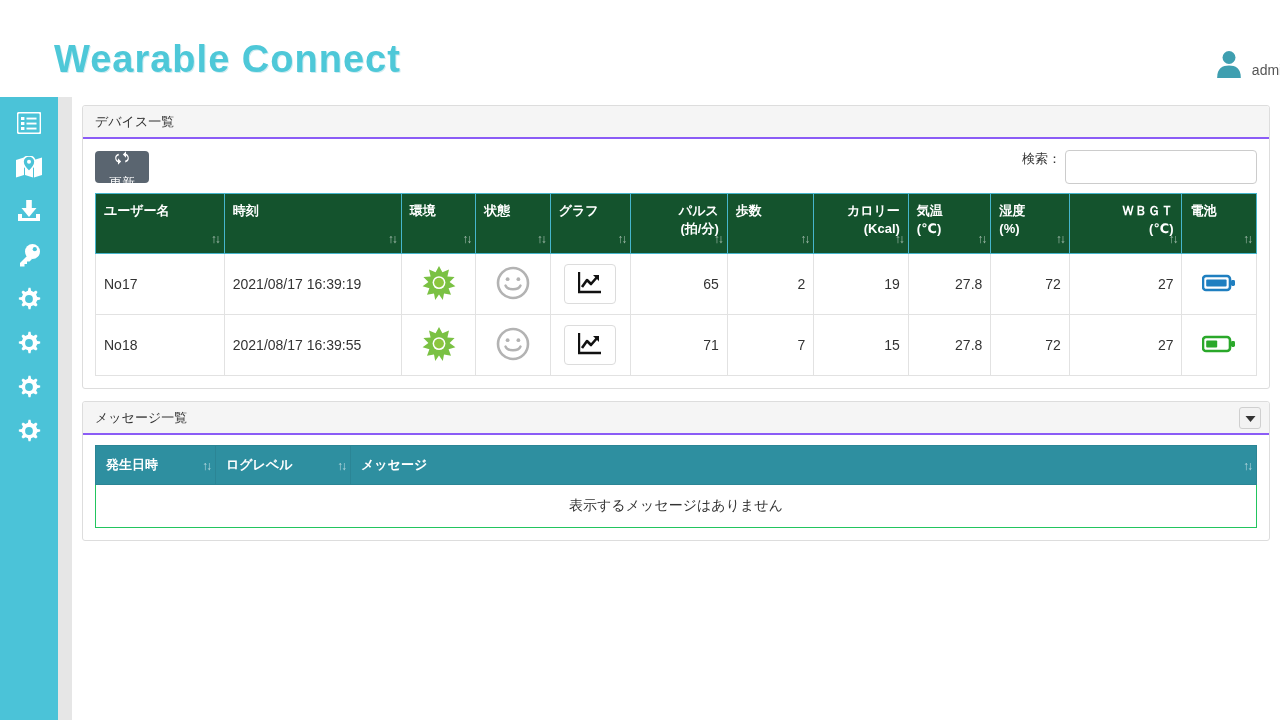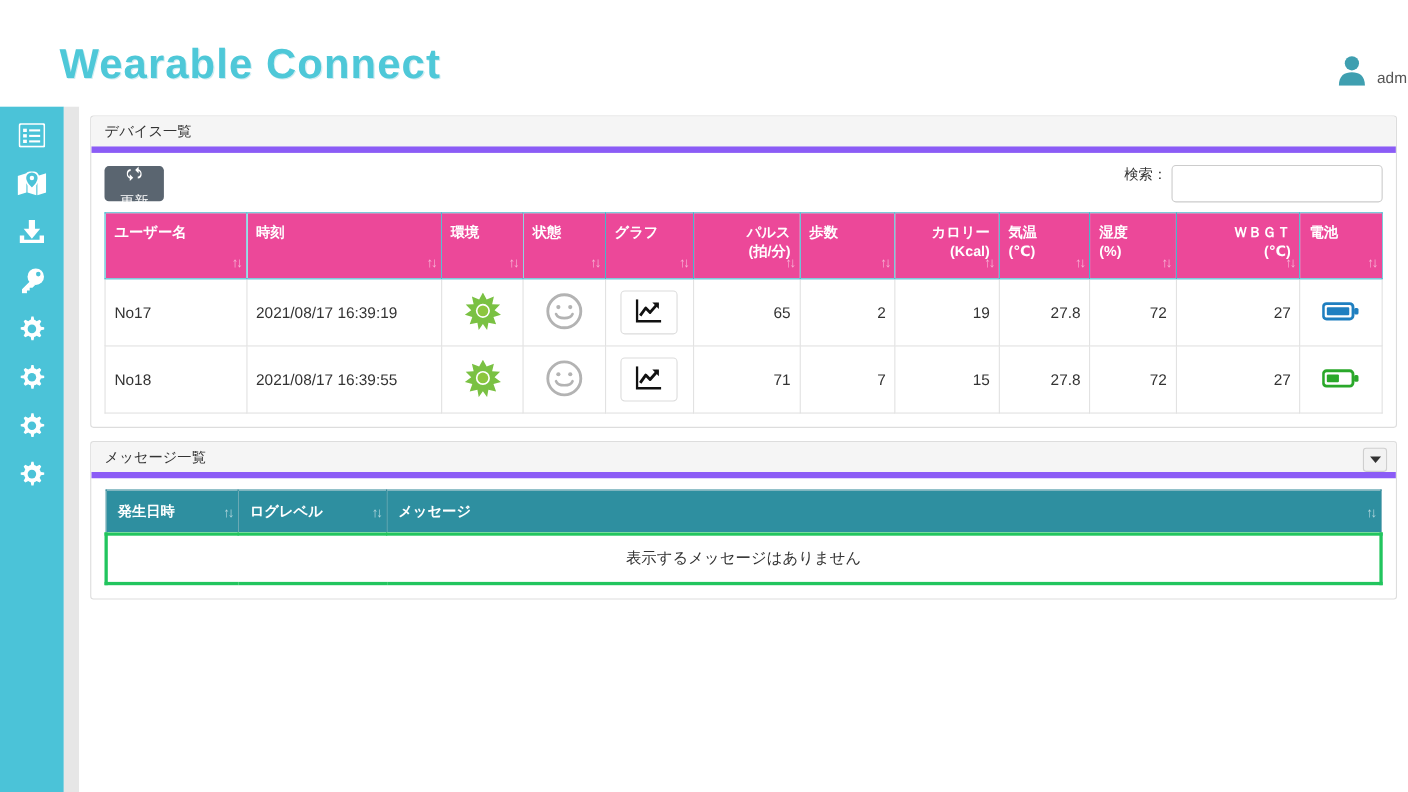--- a/index.html
+++ b/index.html
@@ -60,21 +60,21 @@
   }
 
   
   .panel {
     border: 1px solid #dddddd;
     background: #ffffff;
     border-radius: 3px;
   }
   .panel-heading {
     background: #f5f5f5;
-    border-bottom: 6px solid #8b5cf6;
+    border-bottom: 2px solid #8b5cf6;
     height: 33px;
     display: flex; align-items: center;
     padding: 0 12px;
     position: relative;
     border-radius: 3px 3px 0 0;
   }
   .panel-title { font-size: 13px; color: #333; font-weight: normal; }
   .collapse-btn {
     position: absolute; right: 8px; top: 5px;
     width: 22px; height: 22px;
@@ -107,21 +107,21 @@
     width: 192px; height: 34px;
     border: 1px solid #cccccc; border-radius: 4px;
     padding: 0 8px; font-size: 13px;
     outline: none; background: #fff;
     font-family: "Liberation Sans", sans-serif;
   }
 
   
   table { border-collapse: collapse; width: 100%; table-layout: fixed; }
   .dev-table th {
-    background: #ec4899;
+    background: #14532d;
     color: #ffffff;
     font-size: 13px;
     font-weight: bold;
     text-align: left;
     vertical-align: top;
     padding: 8px 8px 6px 8px;
     height: 60px;
     border: 1px solid #46b6cc;
     position: relative;
     line-height: 1.35;
@@ -155,21 +155,21 @@
     color: #ffffff;
     font-size: 13px; font-weight: bold;
     text-align: left;
     padding: 10px 10px;
     border: 1px solid #2b8595;
     position: relative;
     height: 38px;
   }
   .msg-table th .th-sort { bottom: 11px; color: rgba(255,255,255,.65); }
   .msg-table td {
-    border: 3px solid #22c55e;
+    border: 1px solid #22c55e;
     font-size: 14px; color: #333;
     padding: 12px 10px;
     text-align: center;
   }
 
   .spacer-12 { height: 12px; }
 </style>
 </head>
 <body>
 

